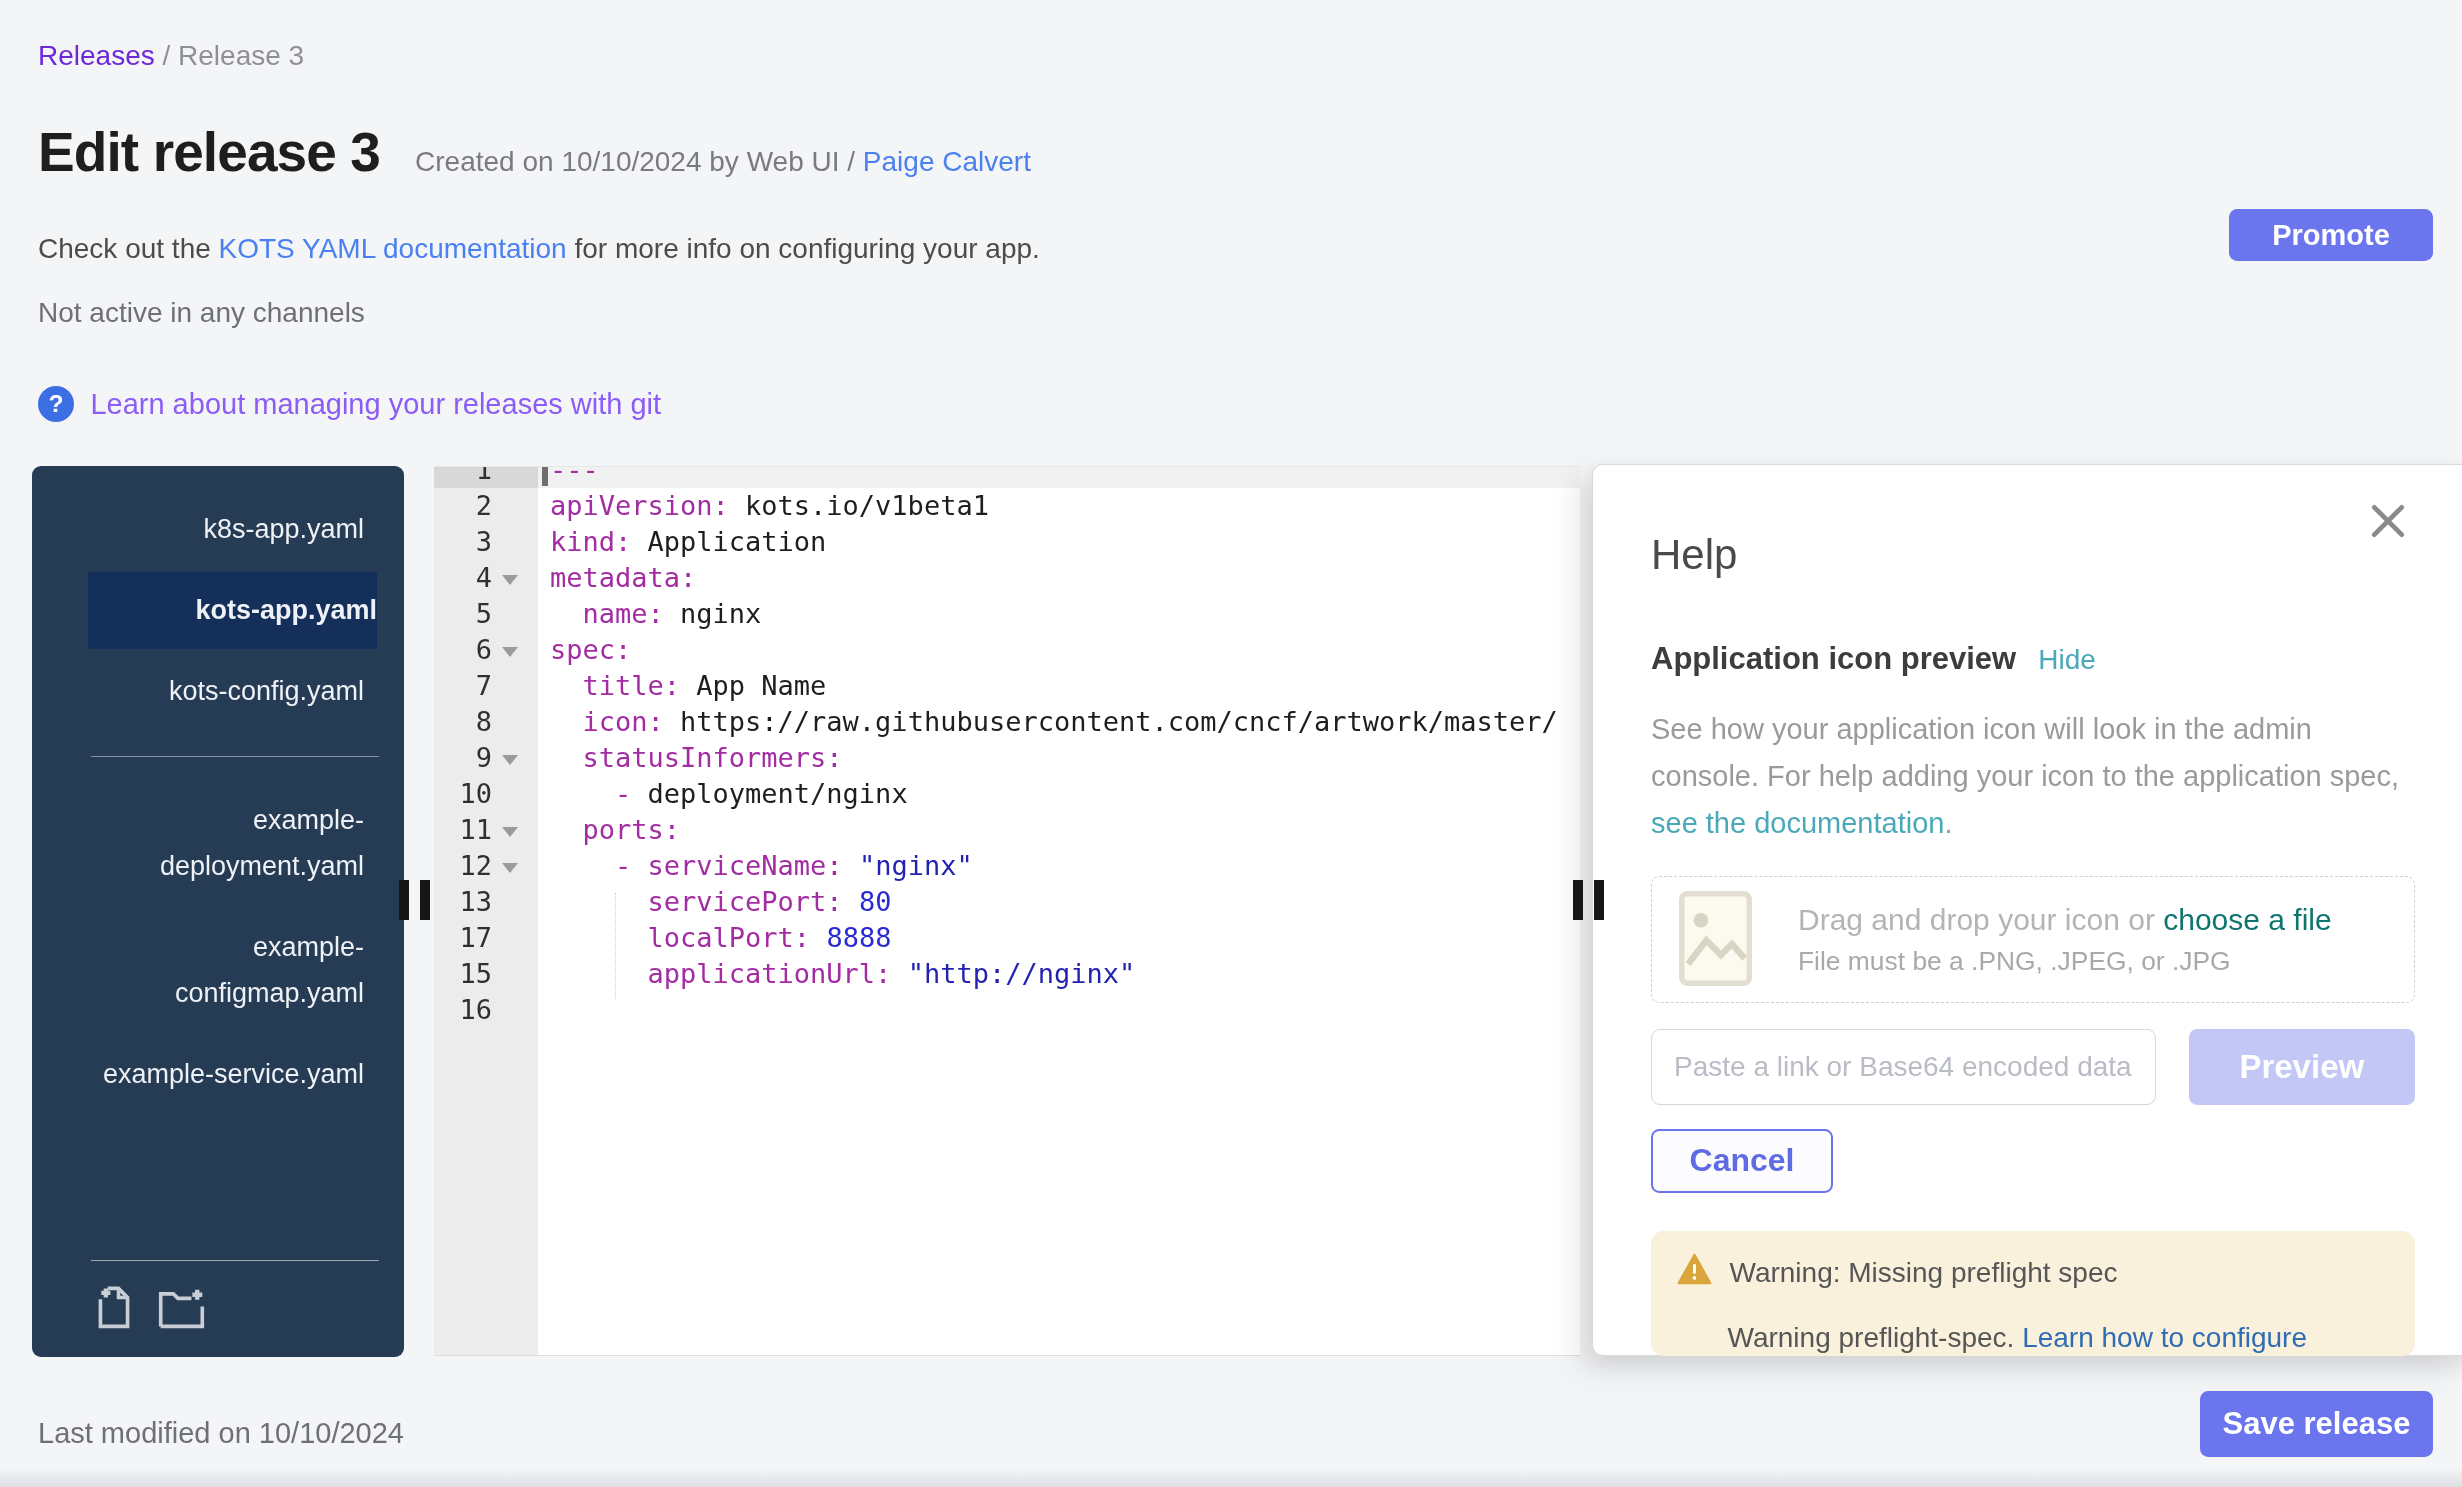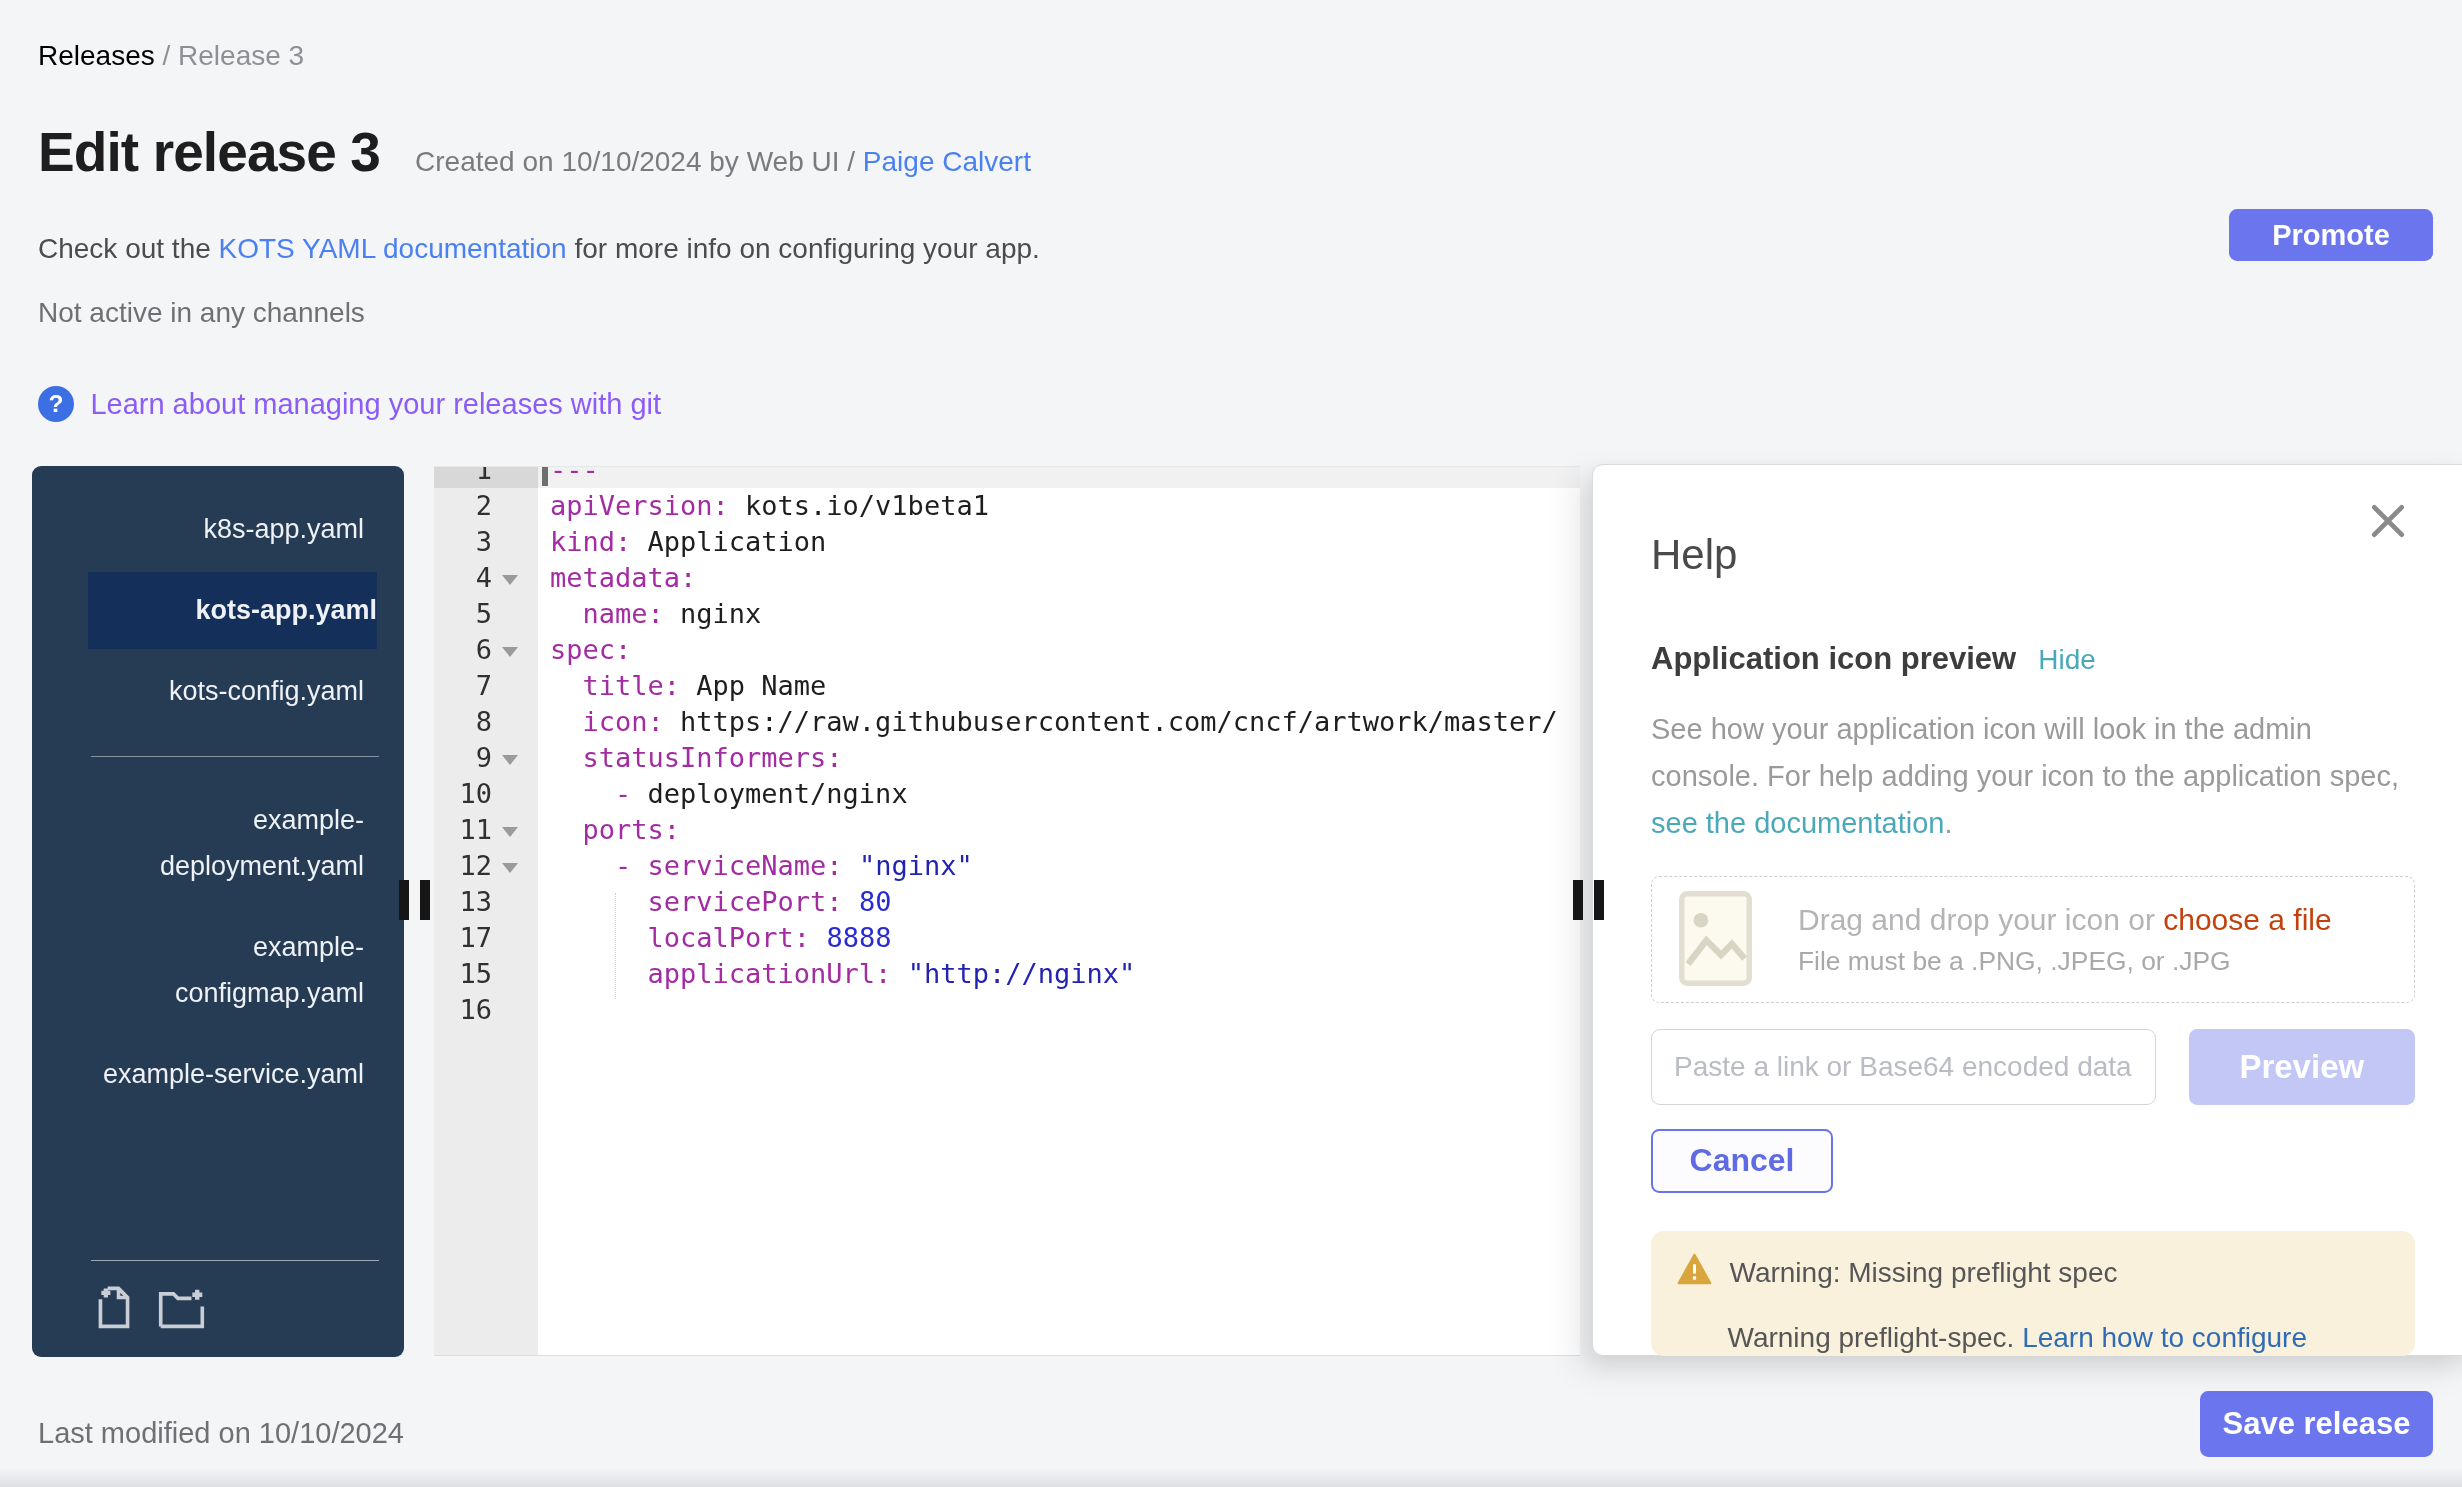--- a/index.html
+++ b/index.html
@@ -5,21 +5,21 @@
   * { margin:0; padding:0; box-sizing:border-box; }
   html,body { width:2462px; height:1488px; overflow:hidden; }
   body {
     background:#f4f5f7;
     font-family:"Liberation Sans","DejaVu Sans",sans-serif;
     position:relative;
     color:#4c4c4c;
   }
   
   .breadcrumb { position:absolute; left:38px; top:40px; font-size:28px; color:#8f9094; }
-  .breadcrumb .bc-link { color:#000000; cursor:pointer; }
+  .breadcrumb .bc-link { color:#6d28d9; cursor:pointer; }
   .titlerow { position:absolute; left:38px; top:120px; display:flex; align-items:baseline; }
   .page-title { font-size:55px; font-weight:bold; color:#1e1e1e; letter-spacing:-0.9px; }
   .created { font-size:28px; color:#7a7b7e; margin-left:35px; }
   .created .author { color:#4a80f0; cursor:pointer; }
   .intro { position:absolute; left:38px; top:233px; font-size:28px; color:#4c4c4c; }
   .intro .doc-link { color:#4a80f0; cursor:pointer; }
   .status-line { position:absolute; left:38px; top:297px; font-size:28px; color:#6f7073; }
   .git-row { position:absolute; left:38px; top:386px; display:flex; align-items:center; cursor:pointer; }
   .q-icon { width:36px; height:36px; border-radius:50%; background:#3b6fe3; color:#fff;
             font-size:24.6px; font-weight:bold; display:flex; align-items:center; justify-content:center; }
@@ -78,21 +78,21 @@
   .help-title { font-size:42px; color:#4a4a4a; font-weight:500; margin-top:58px; }
   .section-row { margin-top:62px; display:flex; align-items:baseline; }
   .section-title { font-size:31px; font-weight:bold; color:#3d3d3d; }
   .hide-link { font-size:28px; color:#4aa9b9; margin-left:22px; cursor:pointer; }
   .help-desc { margin-top:29px; font-size:29px; color:#9a9a9a; line-height:47px; }
   .help-desc .teal-link { color:#4aa9b9; cursor:pointer; }
   .dropzone { margin-top:29px; border:1.8px dashed #cdced0; border-radius:8.2px; height:127px;
               display:flex; align-items:center; padding:0 0 0 27px; }
   .dz-texts { margin-left:46px; }
   .dz-main { font-size:30px; color:#b3b4b6; }
-  .dz-main .teal-link { color:#c2410c; cursor:pointer; }
+  .dz-main .teal-link { color:#0f766e; cursor:pointer; }
   .dz-sub { font-size:26.4px; color:#a8a9ab; margin-top:9px; }
   .input-row { margin-top:25.5px; display:flex; align-items:center; }
   .link-input { width:526px; height:76px; border:1.8px solid #d4d5d7; border-radius:9px;
                 font-size:28px; color:#555; padding:0 22px; font-family:inherit; outline:none; }
   .link-input::placeholder { color:#b9bcc4; }
   .preview-btn { width:237px; height:76px; margin-left:33px; background:#c3c7f6; color:#fff;
                  font-size:33px; font-weight:bold; }
   .cancel-btn { margin-top:24px; width:182px; height:64px; background:#fcfcff;
                 border:2.7px solid #6a74e8; color:#5f6ae4; font-size:32px; font-weight:bold;text-align:center; }
   .warning-box { margin-top:38px; background:#faf1dd; border-radius:12.7px; height:125px;

